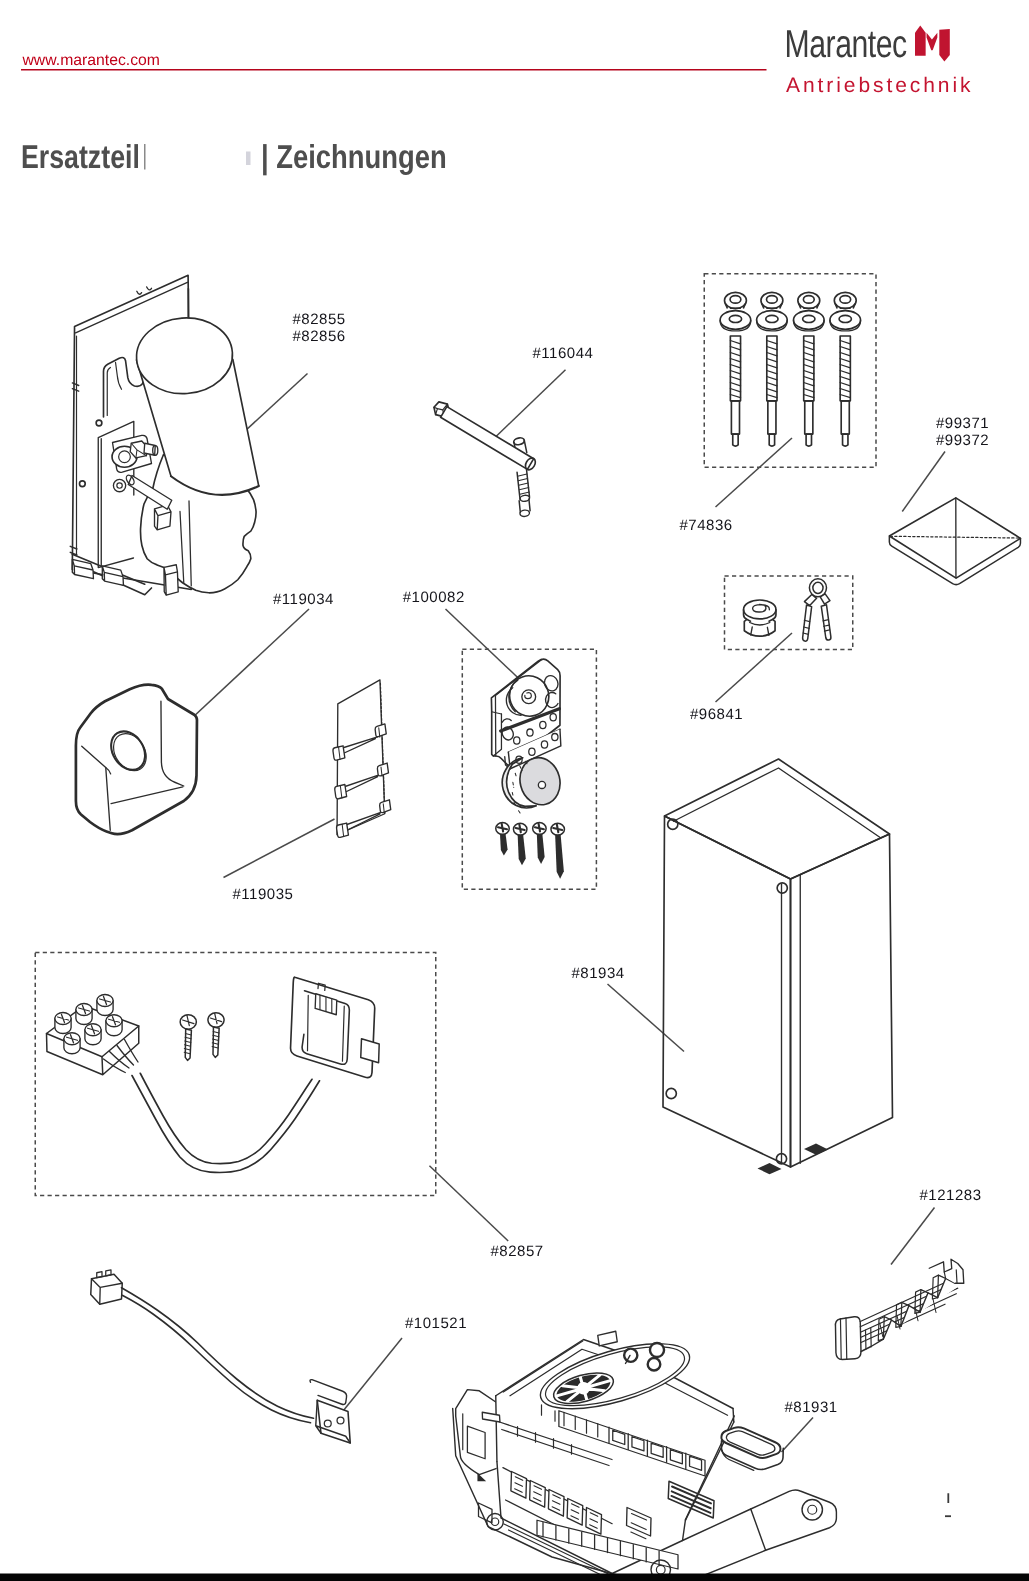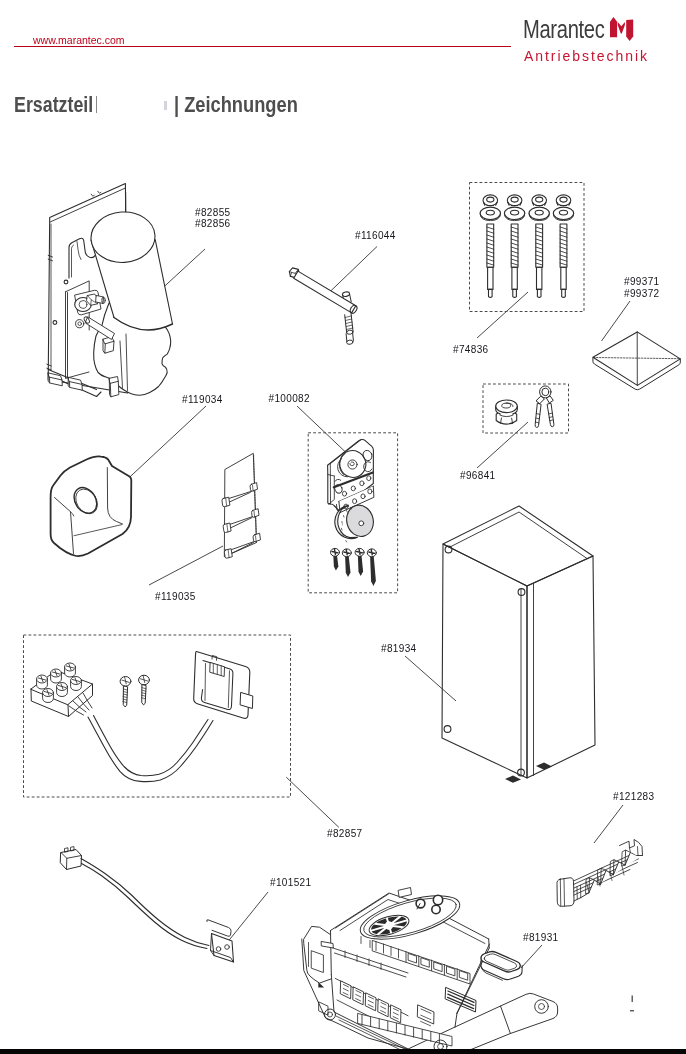--- a/index.html
+++ b/index.html
@@ -1,19 +1,19 @@
 <!DOCTYPE html>
 <html><head>
 <meta charset="utf-8">
 <style>
 html,body{margin:0;padding:0;background:#fff;width:686px;height:1054px;overflow:hidden;}
 *{box-sizing:border-box;}
 body{font-family:"Liberation Sans",sans-serif;}
 #page{position:relative;width:686px;height:1054px;background:#fff;}
-#www{position:absolute;left:15px;top:33.5px;font-size:10.5px;color:#c00018;margin-left:18px;}
+#www{position:absolute;left:15px;top:33.5px;font-size:10.5px;color:#c00018;}
 #redline{position:absolute;left:14px;top:45.7px;width:497px;height:1.7px;background:#b5041c;}
 #mtxt{position:absolute;left:523px;top:14px;font-size:26px;color:#3c3c3c;letter-spacing:-0.4px;transform:scaleX(0.775);transform-origin:0 0;}
 #atxt{position:absolute;left:524px;top:48px;font-size:14px;color:#c41430;letter-spacing:1.95px;}
 #title{position:absolute;left:14px;top:92px;font-size:22px;font-weight:bold;color:#4e4e4e;transform:scaleX(0.81);transform-origin:0 0;}
 #title2{position:absolute;left:174px;top:92px;font-size:22px;font-weight:bold;color:#4e4e4e;transform:scaleX(0.83);transform-origin:0 0;}
 #cursor{position:absolute;left:96px;top:96px;width:1px;height:17px;background:#8a8a8a;}
 #smudge{position:absolute;left:164px;top:101px;width:3px;height:9px;background:#d4d4dc;}
 #bottombar{position:absolute;left:0;top:1048.5px;width:686px;height:5.5px;background:#050505;z-index:9;}
 svg text{font-family:"Liberation Sans",sans-serif;font-size:10px;fill:#15151b;letter-spacing:0.35px;}
 </style>

